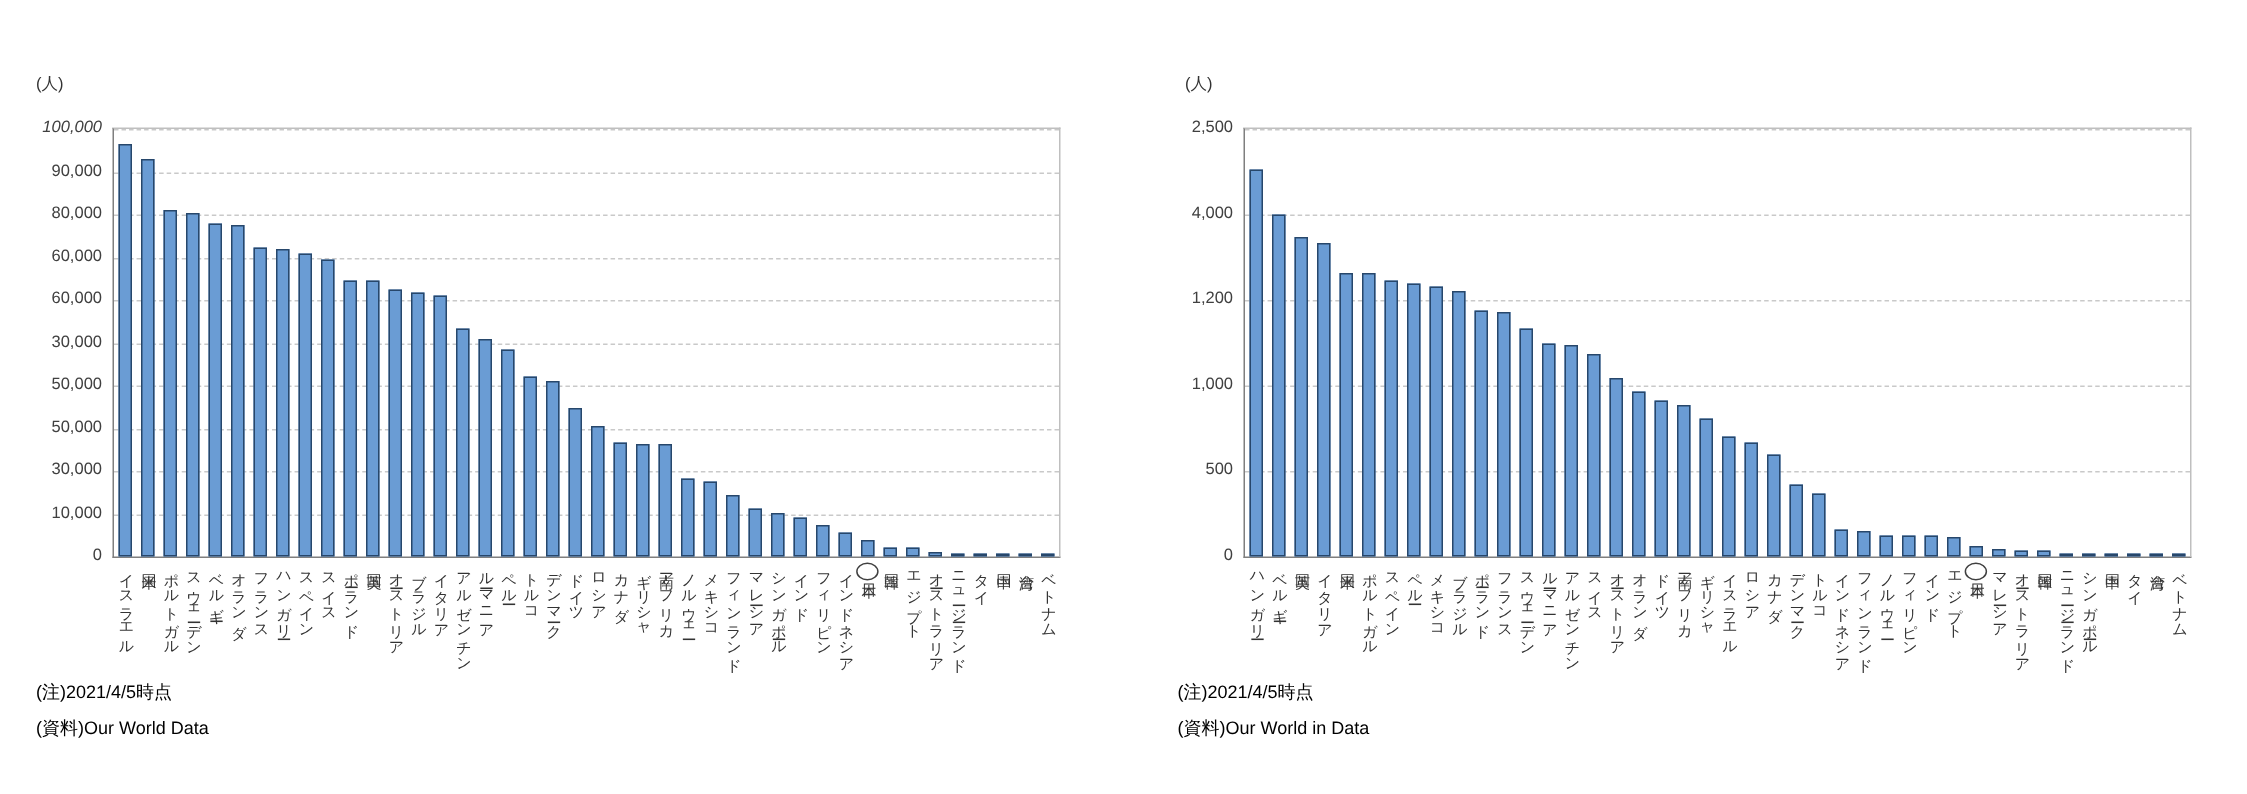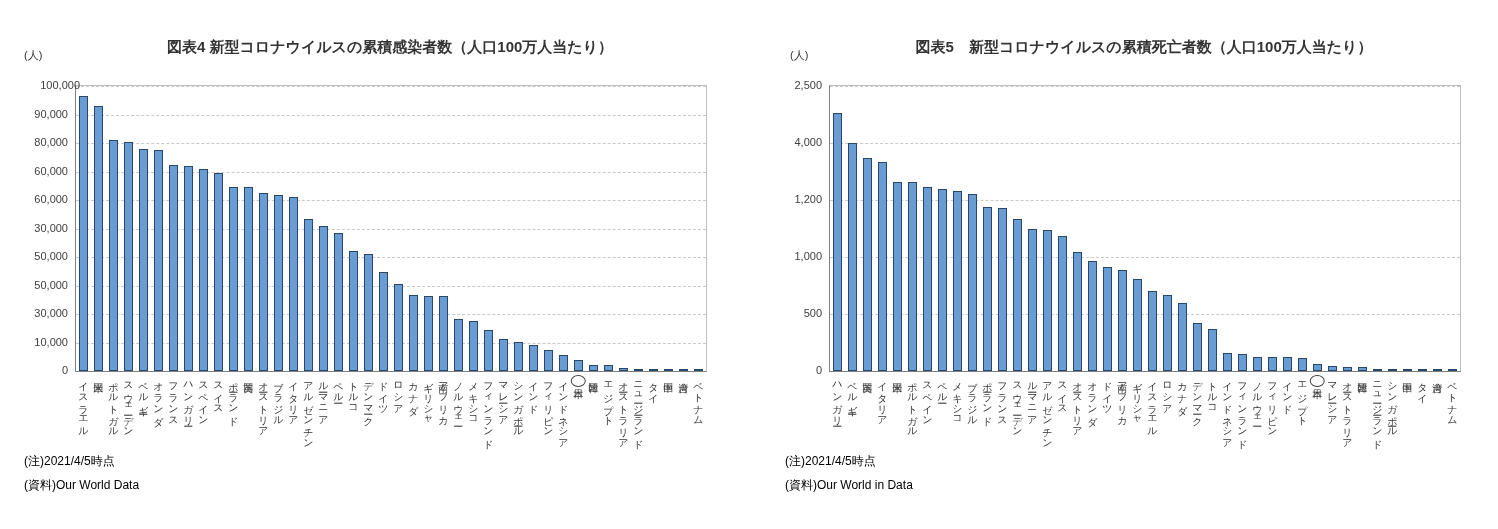--- a/index.html
+++ b/index.html
@@ -20,21 +20,20 @@
   .jp-ellipse{border:1px solid #404040;border-radius:50%;padding:5px 1px;margin-block-start:-4px;}
   .note{position:absolute;font-size:12px;color:#000;white-space:nowrap;}
 </style>
 </head>
 <body>
 
 <div class="canvas">
 
   <section class="chart" style="left:8px;">
     <div class="unit-label" style="left:16px;top:10px;">(人)</div>
-    <h2 class="chart-title" style="left:67px;">図表4 新型コロナウイルスの累積感染者数（人口100万人当たり）</h2>
     <div class="plot" style="left:67px;top:47px;width:630px;height:285px;">
         <div class="gridline" style="top: 256.5px;"></div>
         <div class="gridline" style="top: 228px;"></div>
         <div class="gridline" style="top: 199.5px;"></div>
         <div class="gridline" style="top: 171px;"></div>
         <div class="gridline" style="top: 142.5px;"></div>
         <div class="gridline" style="top: 114px;"></div>
         <div class="gridline" style="top: 85.5px;"></div>
         <div class="gridline" style="top: 57px;"></div>
         <div class="gridline" style="top: 28.5px;"></div>
@@ -86,21 +85,21 @@
         <div class="ylabel" style="left: 0px; width: 60px; top: 332px;">0</div>
         <div class="ylabel" style="left: 0px; width: 60px; top: 303.5px;">10,000</div>
         <div class="ylabel" style="left: 0px; width: 60px; top: 275px;">30,000</div>
         <div class="ylabel" style="left: 0px; width: 60px; top: 246.5px;">50,000</div>
         <div class="ylabel" style="left: 0px; width: 60px; top: 218px;">50,000</div>
         <div class="ylabel" style="left: 0px; width: 60px; top: 189.5px;">30,000</div>
         <div class="ylabel" style="left: 0px; width: 60px; top: 161px;">60,000</div>
         <div class="ylabel" style="left: 0px; width: 60px; top: 132.5px;">60,000</div>
         <div class="ylabel" style="left: 0px; width: 60px; top: 104px;">80,000</div>
         <div class="ylabel" style="left: 0px; width: 60px; top: 75.5px;">90,000</div>
-        <div class="ylabel" style="left: 12px; width: 60px; top: 47px;">100,000</div>
+        <div class="ylabel" style="left: 0px; width: 60px; top: 47px; font-style: italic;">100,000</div>
       </div>
     <div>
         <div class="xlabel" style="left: 74.5px; top: 337px;">イスラエル</div>
         <div class="xlabel" style="left: 89.5px; top: 337px;">米国</div>
         <div class="xlabel" style="left: 104.5px; top: 337px;">ポルトガル</div>
         <div class="xlabel" style="left: 119.5px; top: 337px;">スウェーデン</div>
         <div class="xlabel" style="left: 134.5px; top: 337px;">ベルギー</div>
         <div class="xlabel" style="left: 149.5px; top: 337px;">オランダ</div>
         <div class="xlabel" style="left: 164.5px; top: 337px;">フランス</div>
         <div class="xlabel" style="left: 179.5px; top: 337px;">ハンガリー</div>
@@ -138,21 +137,20 @@
         <div class="xlabel" style="left: 659.5px; top: 337px;">中国</div>
         <div class="xlabel" style="left: 674.5px; top: 337px;">台湾</div>
         <div class="xlabel" style="left: 689.5px; top: 337px;">ベトナム</div>
       </div>
     <div class="note" style="left:16px;top:415px;">(注)2021/4/5時点</div>
     <div class="note" style="left:16px;top:439px;">(資料)Our World Data</div>
   </section>
 
   <section class="chart" style="left:762px;">
     <div class="unit-label" style="left:28px;top:10px;">(人)</div>
-    <h2 class="chart-title" style="left:67px;">図表5　新型コロナウイルスの累積死亡者数（人口100万人当たり）</h2>
     <div class="plot" style="left:67px;top:47px;width:630px;height:285px;">
         <div class="gridline" style="top: 228px;"></div>
         <div class="gridline" style="top: 171px;"></div>
         <div class="gridline" style="top: 114px;"></div>
         <div class="gridline" style="top: 57px;"></div>
         <div class="gridline" style="top: 0px;"></div>
         <div class="bar" style="left: 3px; width: 9px; height: 258px;"></div>
         <div class="bar" style="left: 18px; width: 9px; height: 228px;"></div>
         <div class="bar" style="left: 33px; width: 9px; height: 213px;"></div>
         <div class="bar" style="left: 48px; width: 9px; height: 209px;"></div>

